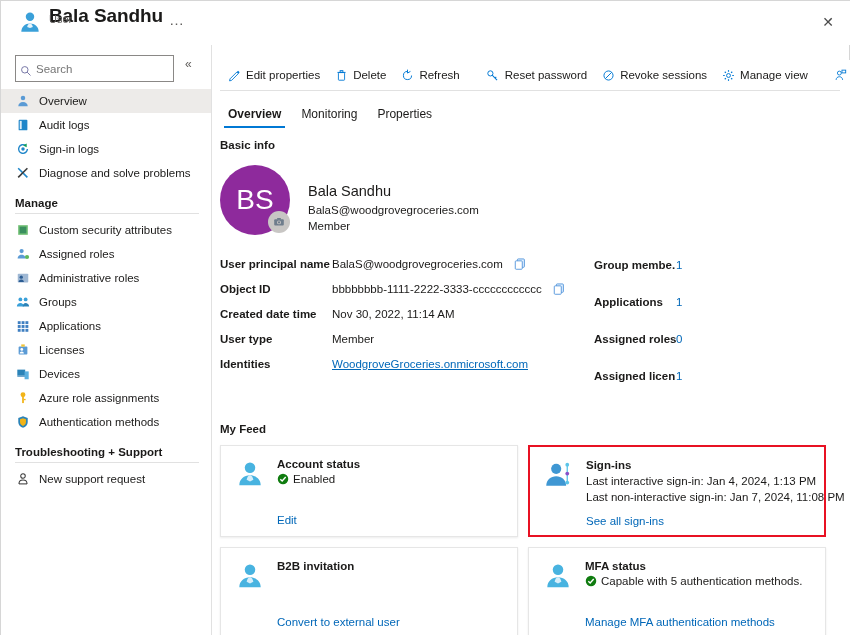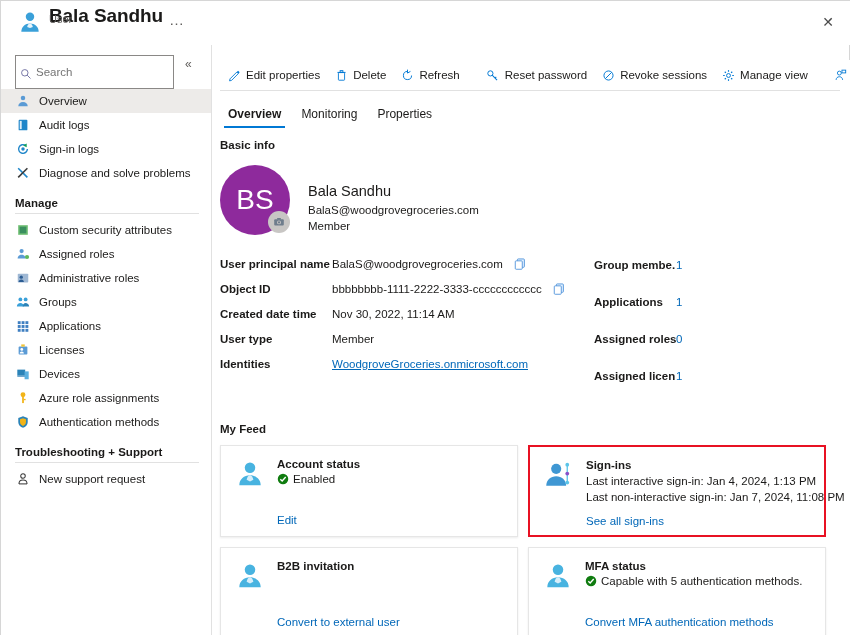--- a/index.html
+++ b/index.html
@@ -46,21 +46,21 @@
   
   .sidebar {
     position: absolute; left: 0; top: 44px; width: 211px; height: 591px;
     background: #ffffff; border-right: 1px solid #e1e1e1;
     overflow: hidden;
   }
   .search-row {
     position: relative; height: 34px; margin: 6px 0 4px 0;
   }
   .search-box {
-    position: absolute; left: 14px; top: 4px; width: 159px; height: 34px;
+    position: absolute; left: 14px; top: 4px; width: 159px; height: 27px;
     border: 1px solid #8a8886; background: #fff;
     display: flex; align-items: center; padding-left: 4px;
   }
   .search-icon { width: 12px; height: 12px; flex: 0 0 12px; margin-right: 4px; }
   .search-input {
     border: none; outline: none; font-size: 11.5px;
     font-family: "Liberation Sans", sans-serif;
     color: #605e5c; width: 128px; background: transparent;
   }
   .collapse-btn {
@@ -674,19 +674,19 @@
           <div class="card-status">
             <span class="ok-ico">
               <svg viewBox="0 0 16 16" width="12" height="12">
                 <circle cx="8" cy="8" r="7" fill="#107c10"></circle>
                 <polyline points="4.4,8.2 6.9,10.7 11.6,5.4" fill="none" stroke="#ffffff" stroke-width="1.8"></polyline>
               </svg>
             </span>
             <span>Capable with 5 authentication methods.</span>
           </div>
         </div>
-        <div class="card-link">Convert MFA authentication methods</div>
+        <div class="card-link">Manage MFA authentication methods</div>
       </div>
 
     </div>
 
   </div>
 </div>
 
 </body></html>

